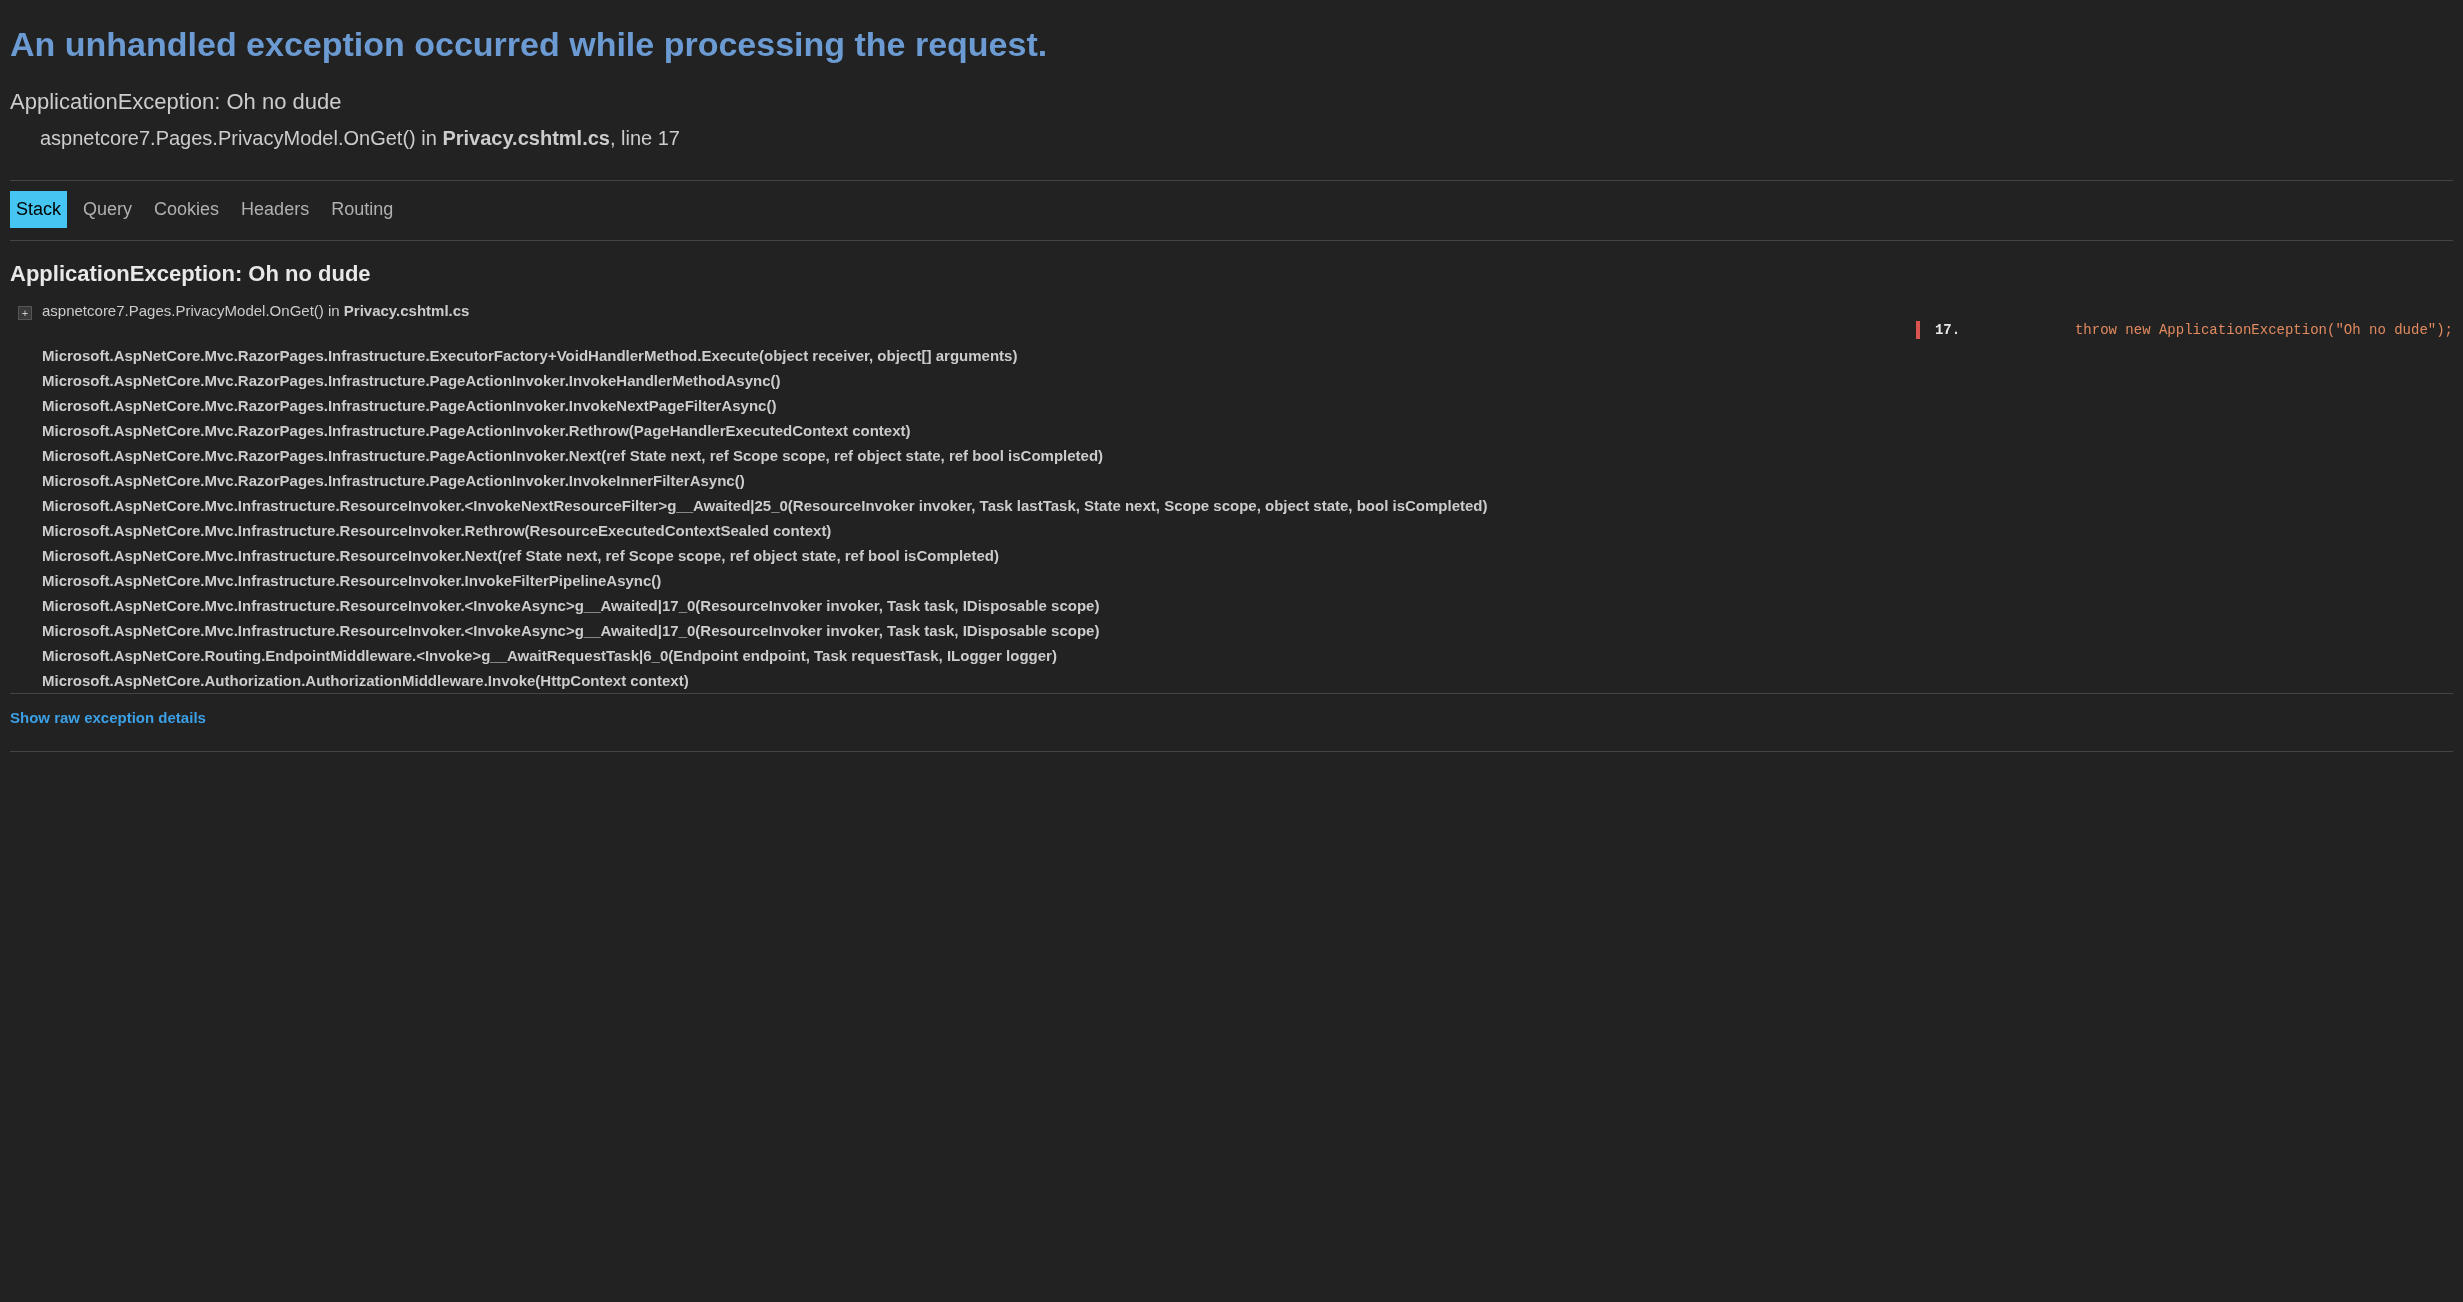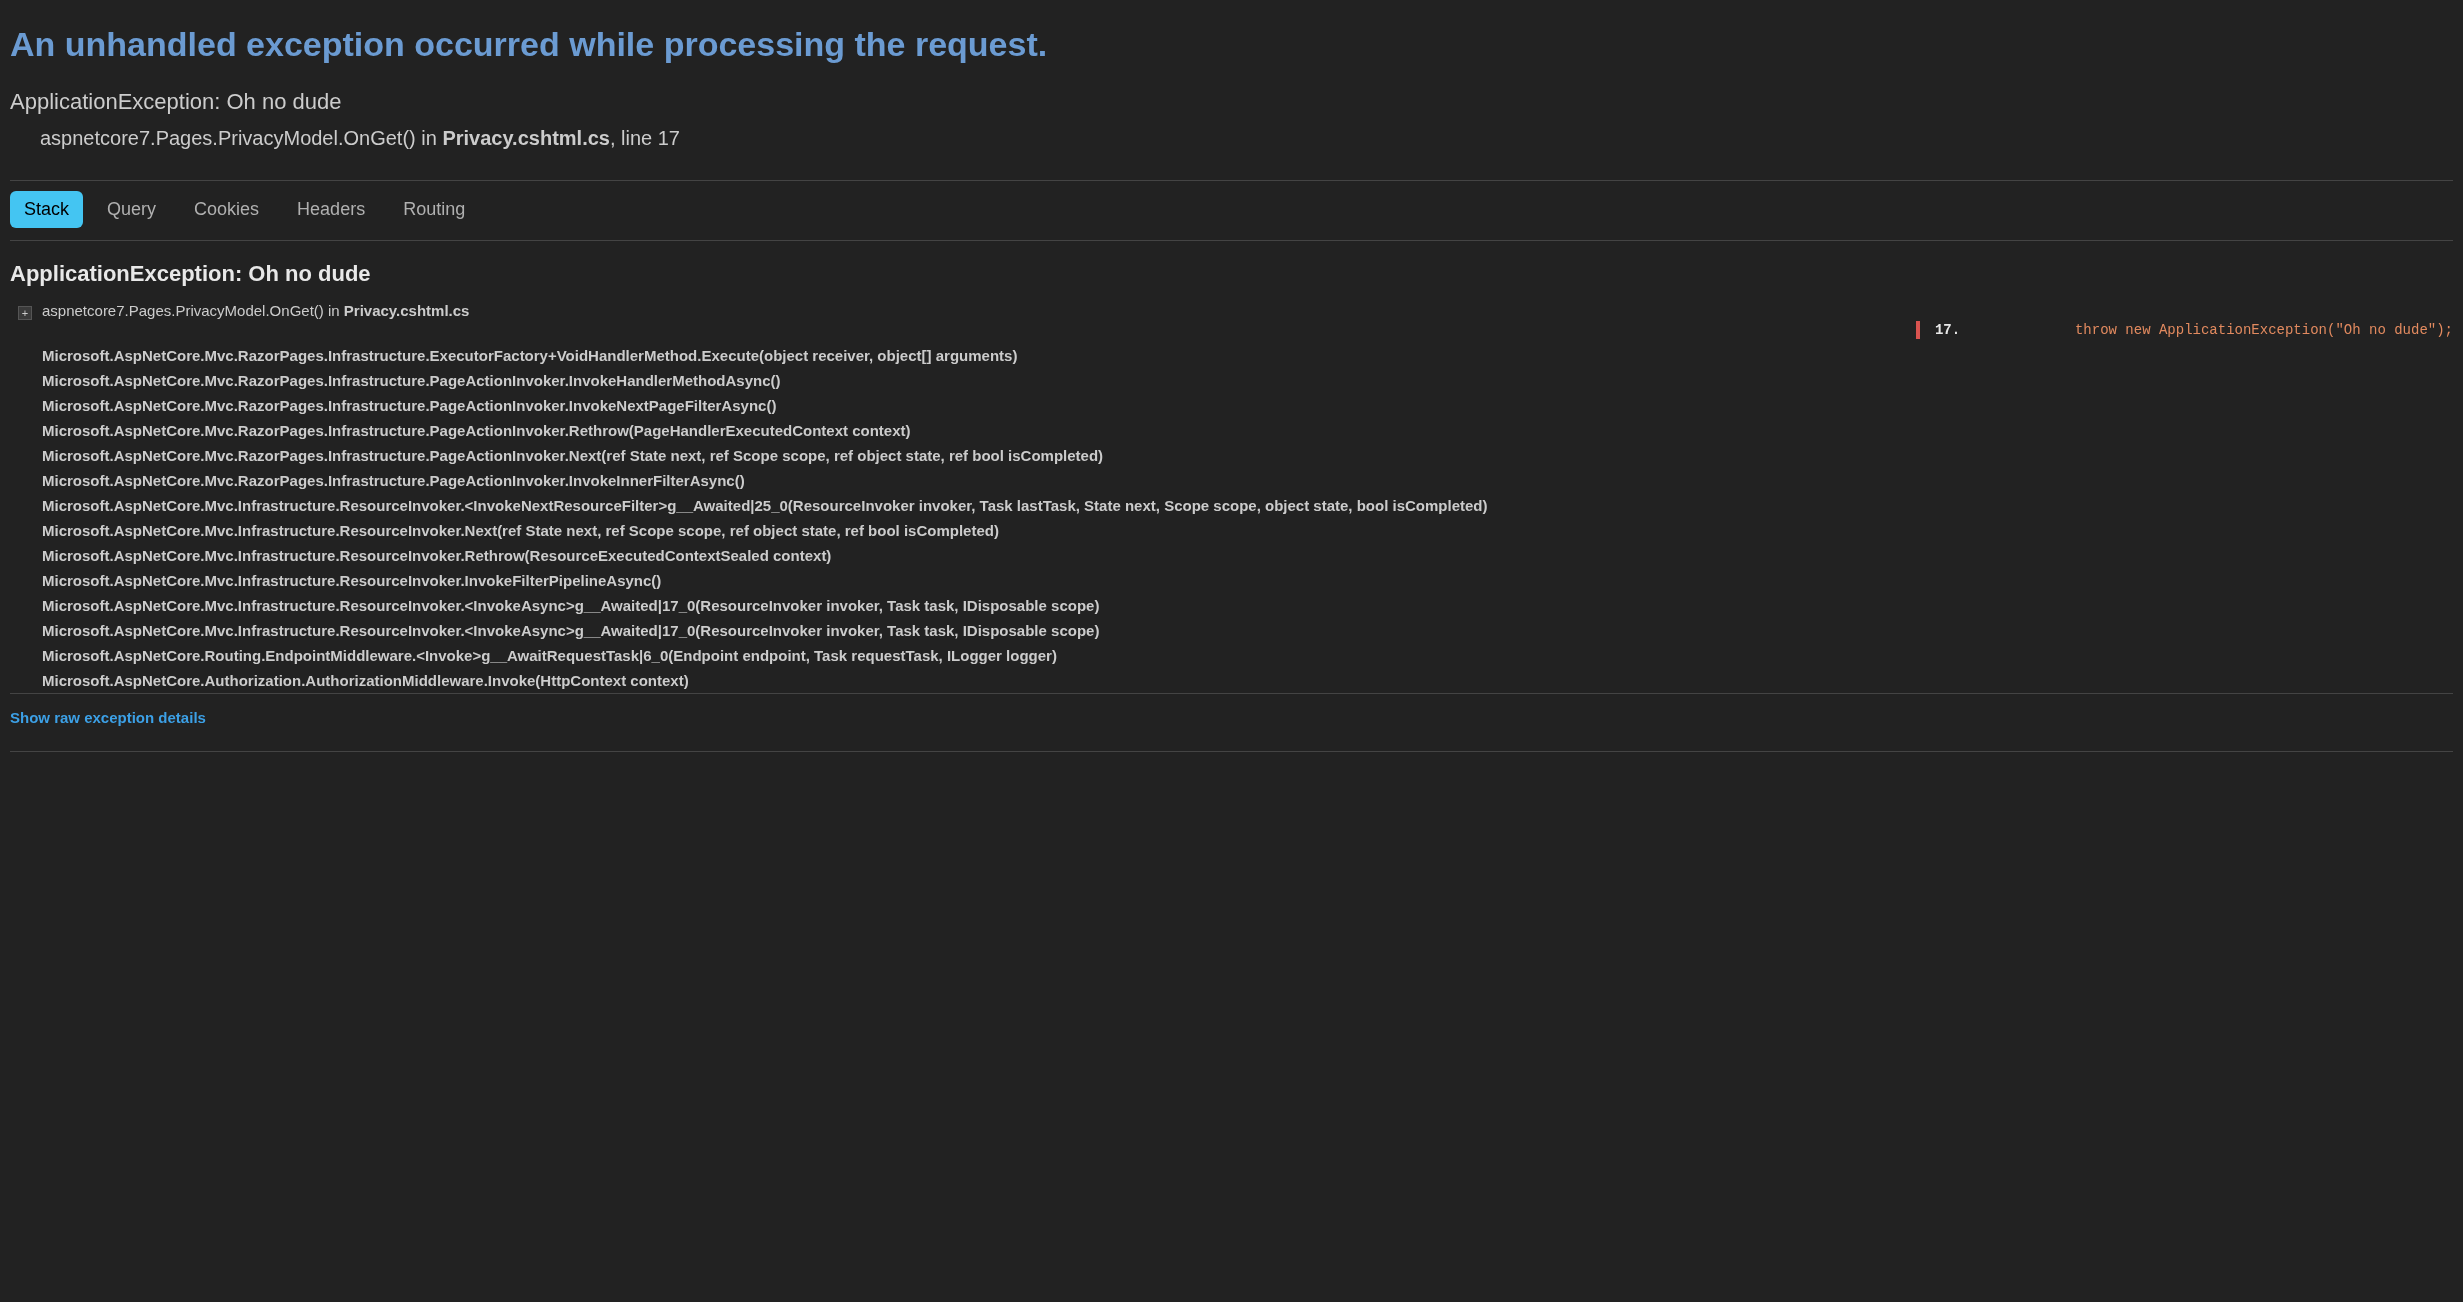--- a/index.html
+++ b/index.html
@@ -43,27 +43,26 @@
       margin: 10px 0;
     }
     .tabs {
       display: flex;
       gap: 0;
       margin-bottom: 10px;
       border-bottom: 1px solid #444444;
       padding-bottom: 12px;
     }
     .tab {
-      padding: 8px 14px;
+      padding: 8px 6px;
       font-size: 18px;
       color: #b0b0b0;
       cursor: pointer;
       font-weight: 300;
       margin-right: 10px;
-      border-radius: 6px;
     }
     .tab.active {
       background-color: #44c5f2;
       color: #000000;
     }
     .exception-heading {
       color: #e8e8e8;
       font-size: 22px;
       font-weight: 700;
       margin-top: 20px;
@@ -202,22 +201,22 @@
   </div>
 
   <div class="stack-frames" id="stack-frames">
   <div class="stack-frame">Microsoft.AspNetCore.Mvc.RazorPages.Infrastructure.ExecutorFactory+VoidHandlerMethod.Execute(object receiver, object[] arguments)</div>
       <div class="stack-frame">Microsoft.AspNetCore.Mvc.RazorPages.Infrastructure.PageActionInvoker.InvokeHandlerMethodAsync()</div>
       <div class="stack-frame">Microsoft.AspNetCore.Mvc.RazorPages.Infrastructure.PageActionInvoker.InvokeNextPageFilterAsync()</div>
       <div class="stack-frame">Microsoft.AspNetCore.Mvc.RazorPages.Infrastructure.PageActionInvoker.Rethrow(PageHandlerExecutedContext context)</div>
       <div class="stack-frame">Microsoft.AspNetCore.Mvc.RazorPages.Infrastructure.PageActionInvoker.Next(ref State next, ref Scope scope, ref object state, ref bool isCompleted)</div>
       <div class="stack-frame">Microsoft.AspNetCore.Mvc.RazorPages.Infrastructure.PageActionInvoker.InvokeInnerFilterAsync()</div>
       <div class="stack-frame">Microsoft.AspNetCore.Mvc.Infrastructure.ResourceInvoker.&lt;InvokeNextResourceFilter&gt;g__Awaited|25_0(ResourceInvoker invoker, Task lastTask, State next, Scope scope, object state, bool isCompleted)</div>
+      <div class="stack-frame">Microsoft.AspNetCore.Mvc.Infrastructure.ResourceInvoker.Rethrow(ResourceExecutedContextSealed context)</div>
       <div class="stack-frame">Microsoft.AspNetCore.Mvc.Infrastructure.ResourceInvoker.Next(ref State next, ref Scope scope, ref object state, ref bool isCompleted)</div>
-      <div class="stack-frame">Microsoft.AspNetCore.Mvc.Infrastructure.ResourceInvoker.Rethrow(ResourceExecutedContextSealed context)</div>
       <div class="stack-frame">Microsoft.AspNetCore.Mvc.Infrastructure.ResourceInvoker.InvokeFilterPipelineAsync()</div>
       <div class="stack-frame">Microsoft.AspNetCore.Mvc.Infrastructure.ResourceInvoker.&lt;InvokeAsync&gt;g__Awaited|17_0(ResourceInvoker invoker, Task task, IDisposable scope)</div>
       <div class="stack-frame">Microsoft.AspNetCore.Mvc.Infrastructure.ResourceInvoker.&lt;InvokeAsync&gt;g__Awaited|17_0(ResourceInvoker invoker, Task task, IDisposable scope)</div>
       <div class="stack-frame">Microsoft.AspNetCore.Routing.EndpointMiddleware.&lt;Invoke&gt;g__AwaitRequestTask|6_0(Endpoint endpoint, Task requestTask, ILogger logger)</div>
       <div class="stack-frame">Microsoft.AspNetCore.Authorization.AuthorizationMiddleware.Invoke(HttpContext context)</div>
     </div>
 
 </div>
 
 <hr class="top-divider">

